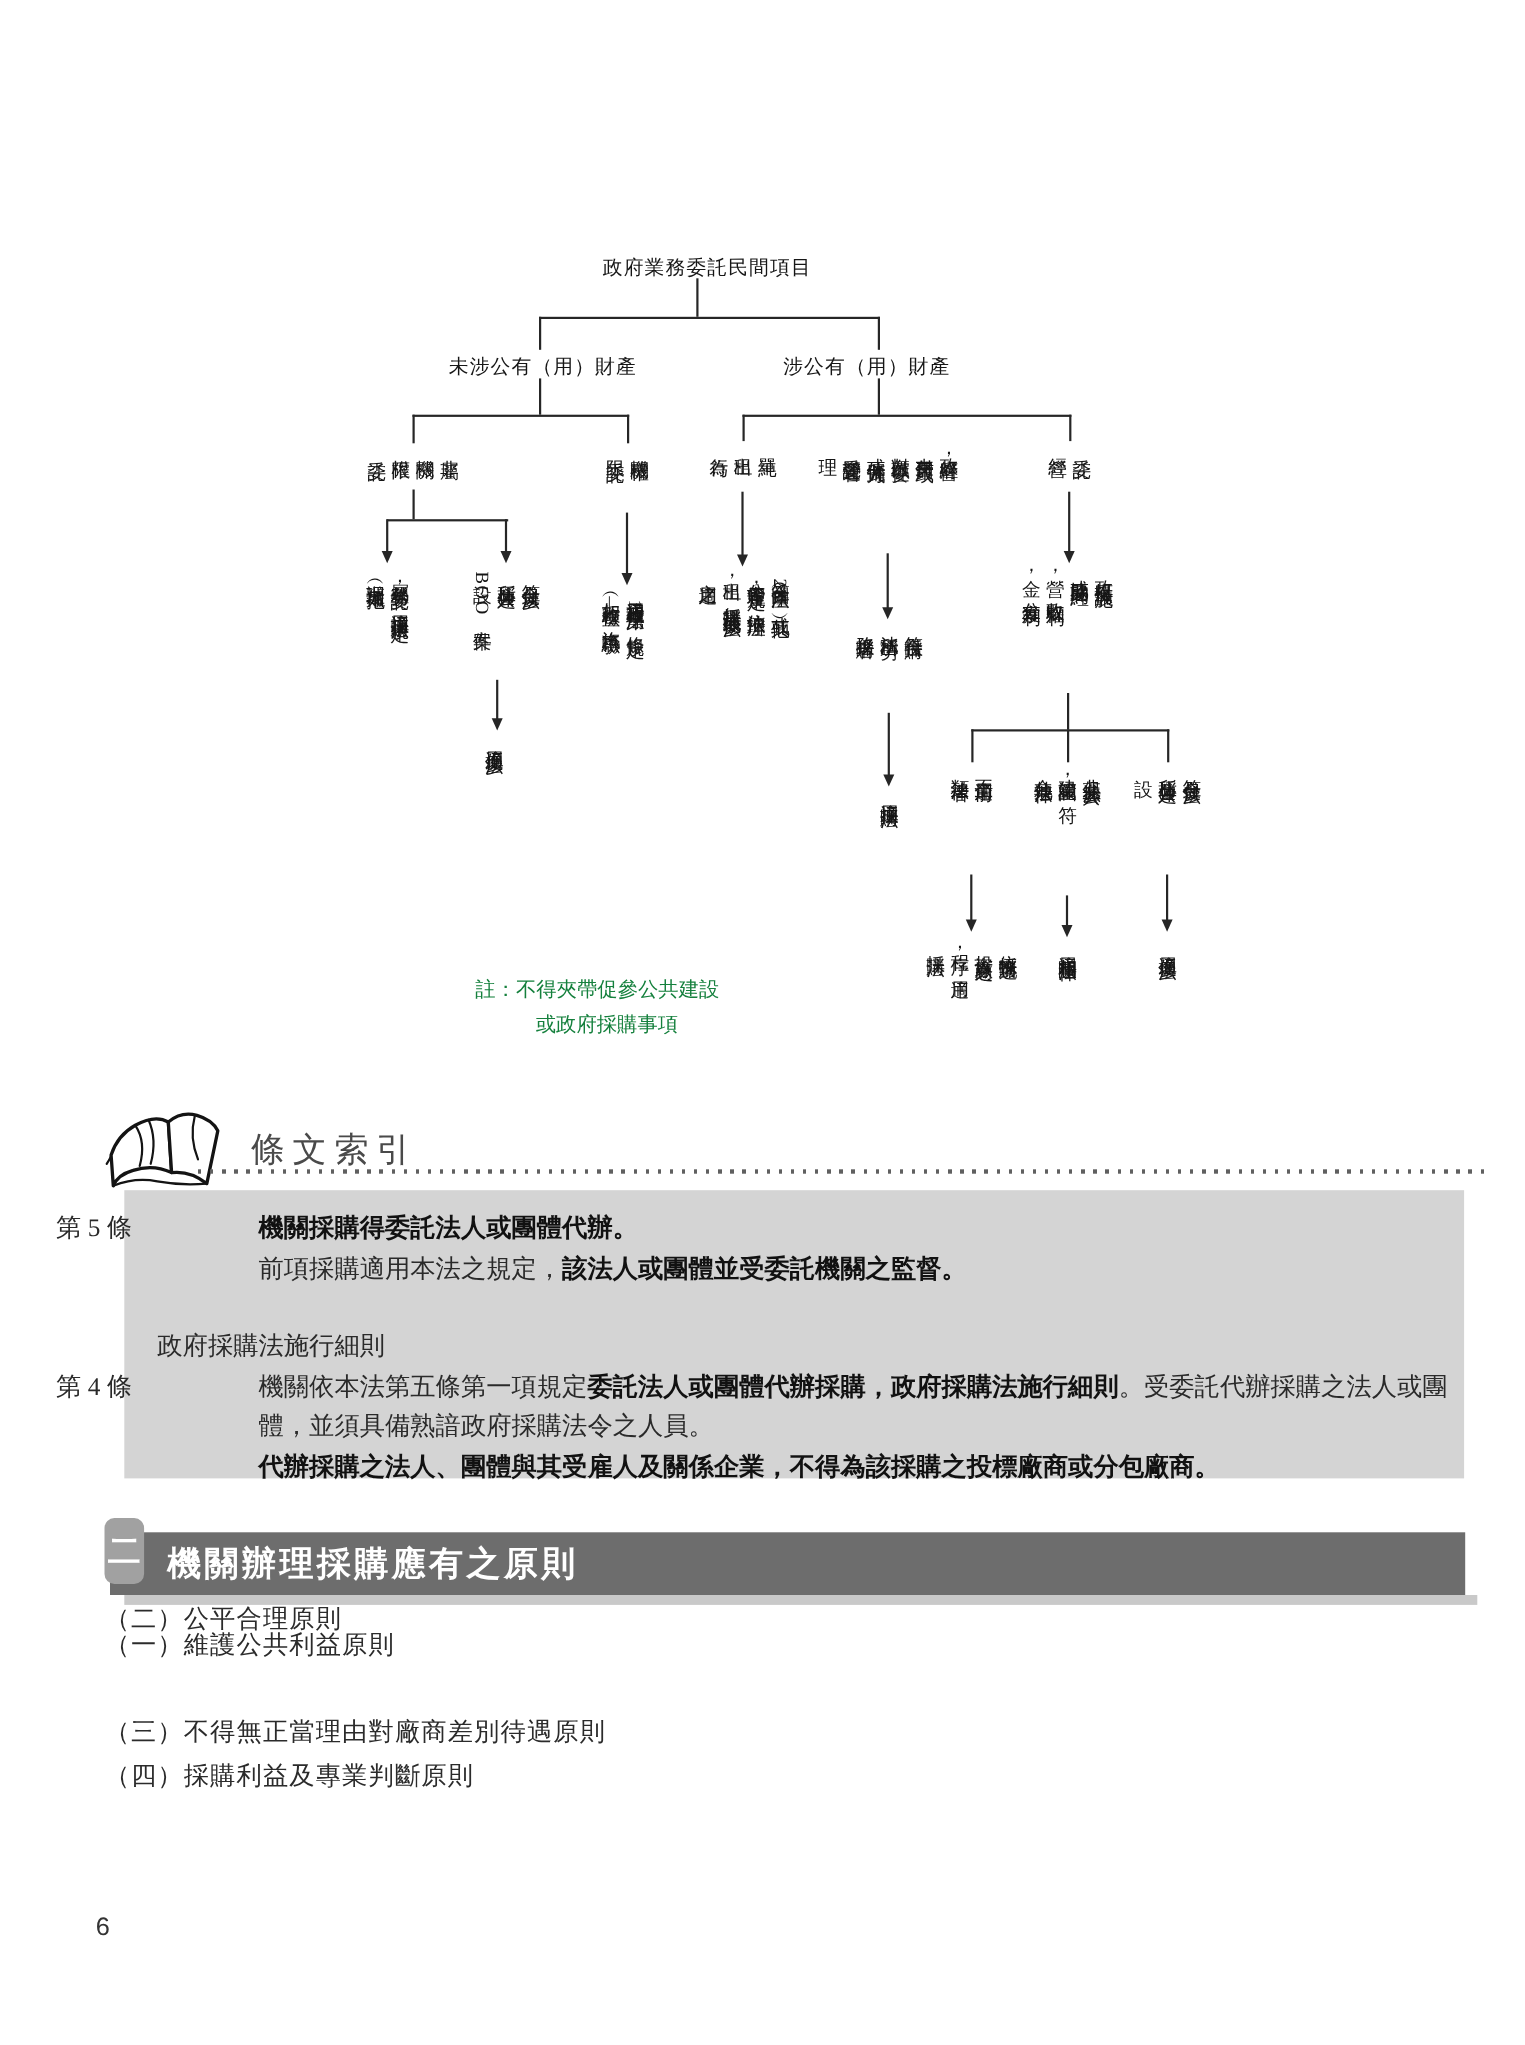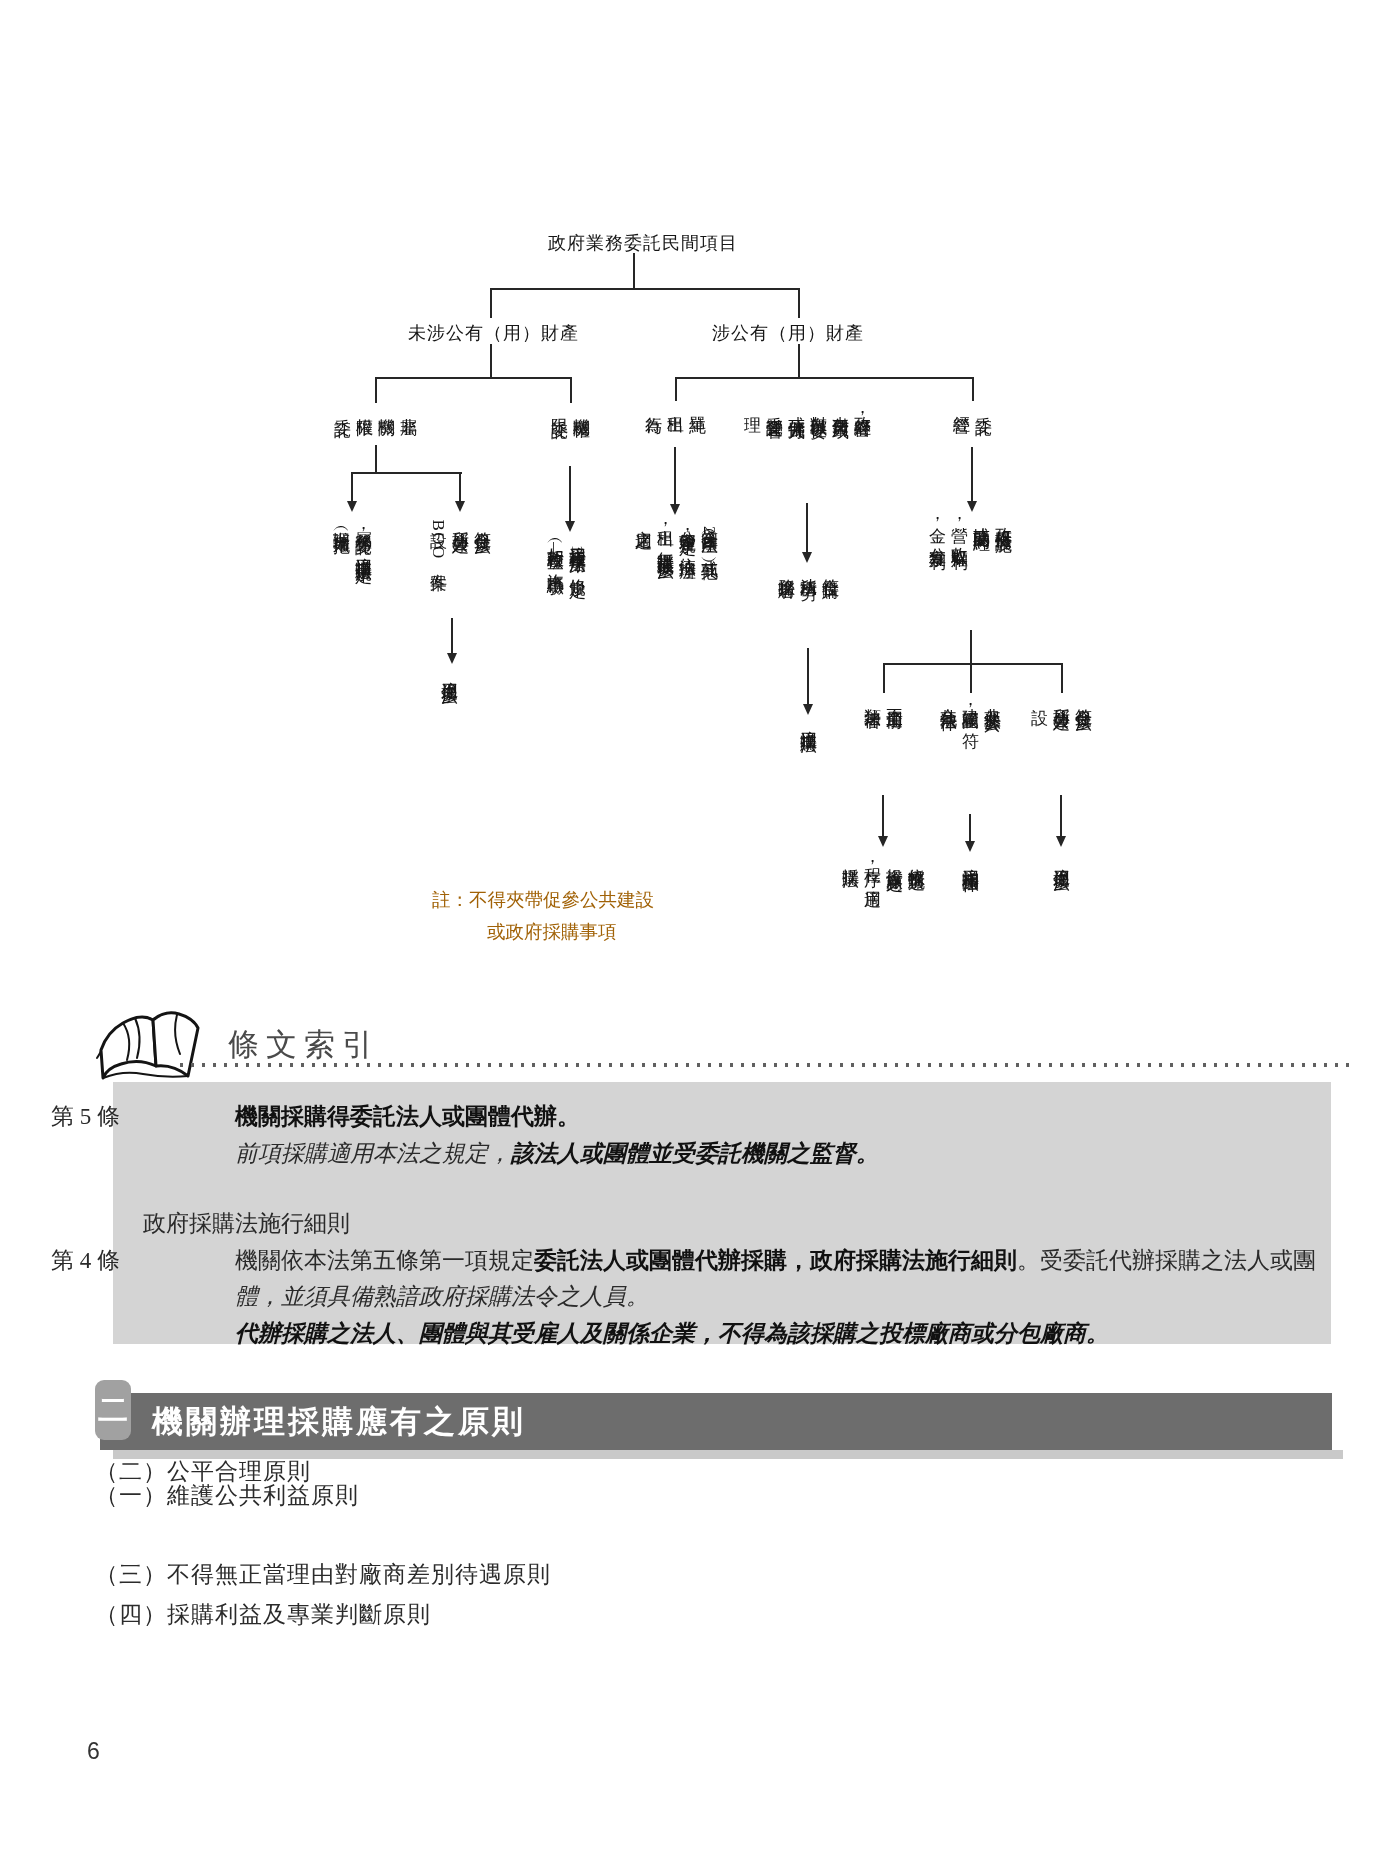--- a/index.html
+++ b/index.html
@@ -10,37 +10,37 @@
   .hnode{position:absolute;font-size:18px;letter-spacing:1px;white-space:nowrap;
          font-family:"Liberation Serif",serif;color:#161616;}
   .vnode{position:absolute;writing-mode:vertical-rl;text-orientation:mixed;white-space:pre-line;
          font-size:17px;line-height:22px;letter-spacing:1.5px;
          font-family:"Liberation Serif",serif;color:#161616;}
   .line{position:absolute;background:#262626;}
   .arr{position:absolute;width:2px;background:#262626;}
   .arr::after{content:'';position:absolute;left:-4px;bottom:-10px;
               border:5px solid transparent;border-top:11px solid #262626;border-bottom:none;}
   .note{position:absolute;left:432px;top:884px;font-size:18.5px;line-height:32px;
-        font-family:"Liberation Serif",serif;color:#a16207;}
+        font-family:"Liberation Serif",serif;color:#15803d;}
   .note .n2{margin-left:55px;}
   
   .book{position:absolute;left:93px;top:1008px;}
   .idx-title{position:absolute;left:228px;top:1024px;font-size:31px;letter-spacing:7px;
              color:#4a4a4a;font-weight:500;}
   .dots{position:absolute;left:180px;top:1063px;width:1172px;height:4px;
         background:repeating-linear-gradient(90deg,#606060 0 3px,transparent 3px 11px);}
   
   .lawbox{position:absolute;left:113px;top:1082px;width:1218px;height:262px;background:#d4d4d4;
           padding:16px 0 0 30px;box-sizing:border-box;}
   .lawbox p{margin:0;font-size:23px;line-height:36px;white-space:nowrap;
             font-family:"Liberation Serif",serif;color:#2a2a2a;}
   .lawbox p b{font-family:"Liberation Sans",sans-serif;font-weight:700;color:#111;}
   .law-label{display:inline-block;width:92px;}
   .hang{padding-left:92px;text-indent:-92px;}
-  .ind{padding-left:92px;font-style:italic;}
+  .ind{padding-left:92px;}
   .gap{height:34px;}
   
   .band{position:absolute;left:100px;top:1393px;width:1232px;height:57px;background:#6d6d6d;}
   .band-shadow{position:absolute;left:113px;top:1450px;width:1230px;height:9px;background:#c9c9c9;}
   .badge{position:absolute;left:95px;top:1380px;width:36px;height:60px;background:#a1a1a1;
          border-radius:9px;color:#ffffff;font-size:30px;font-weight:700;
          display:flex;align-items:center;justify-content:center;}
   .sec-title{position:absolute;left:152px;top:1393px;height:57px;line-height:57px;
              color:#ffffff;font-size:31px;font-weight:700;letter-spacing:3px;}
   

